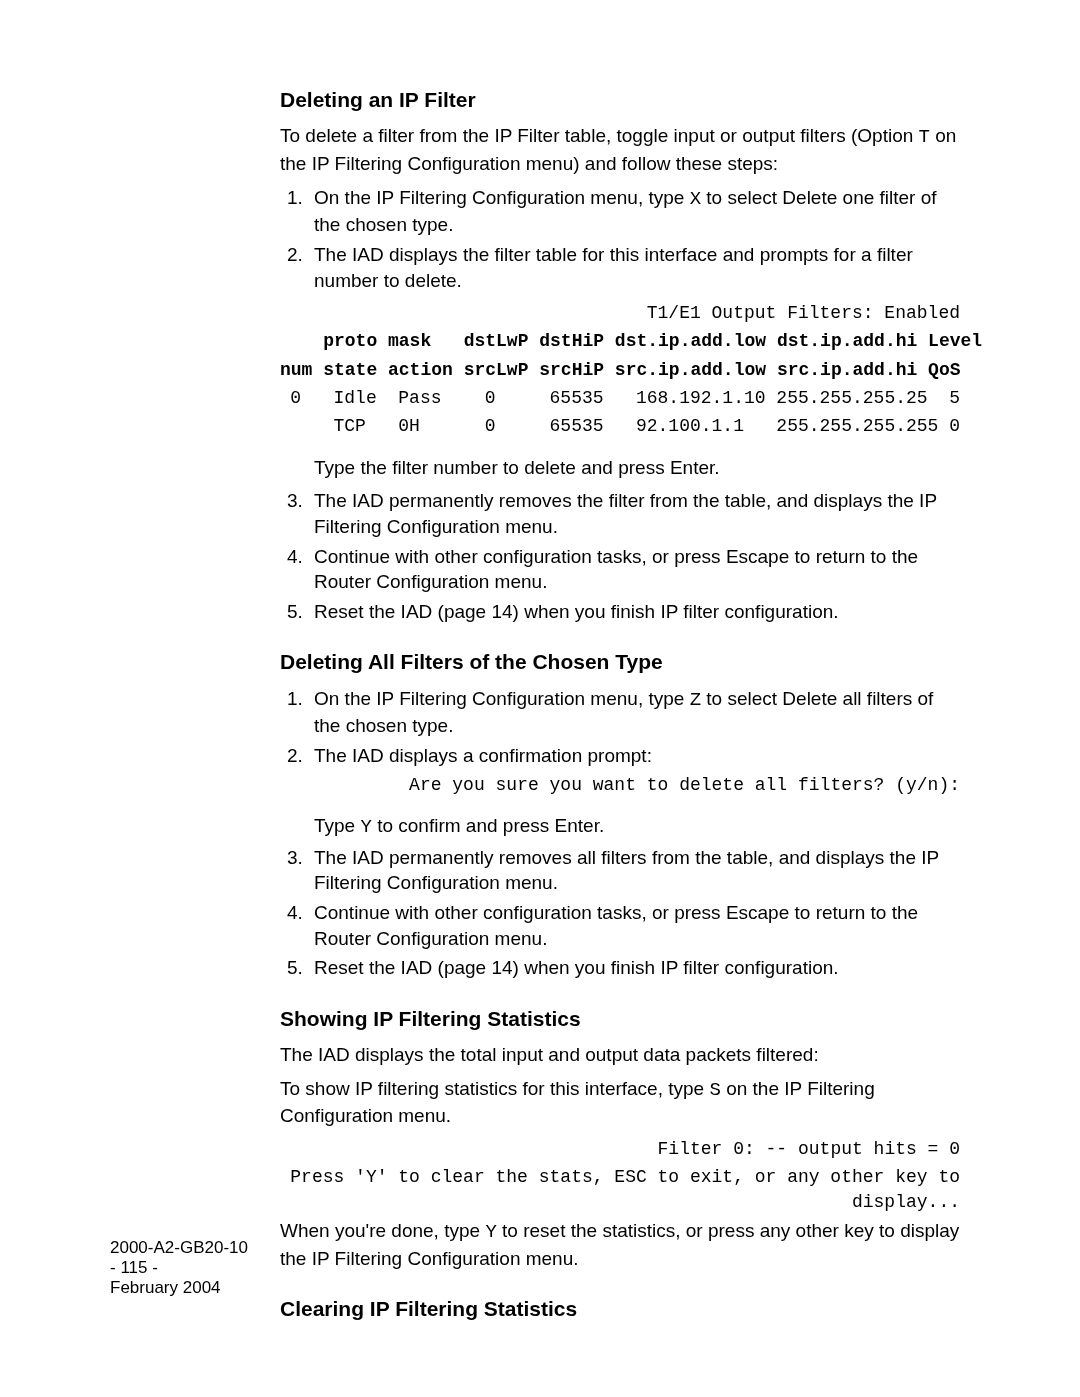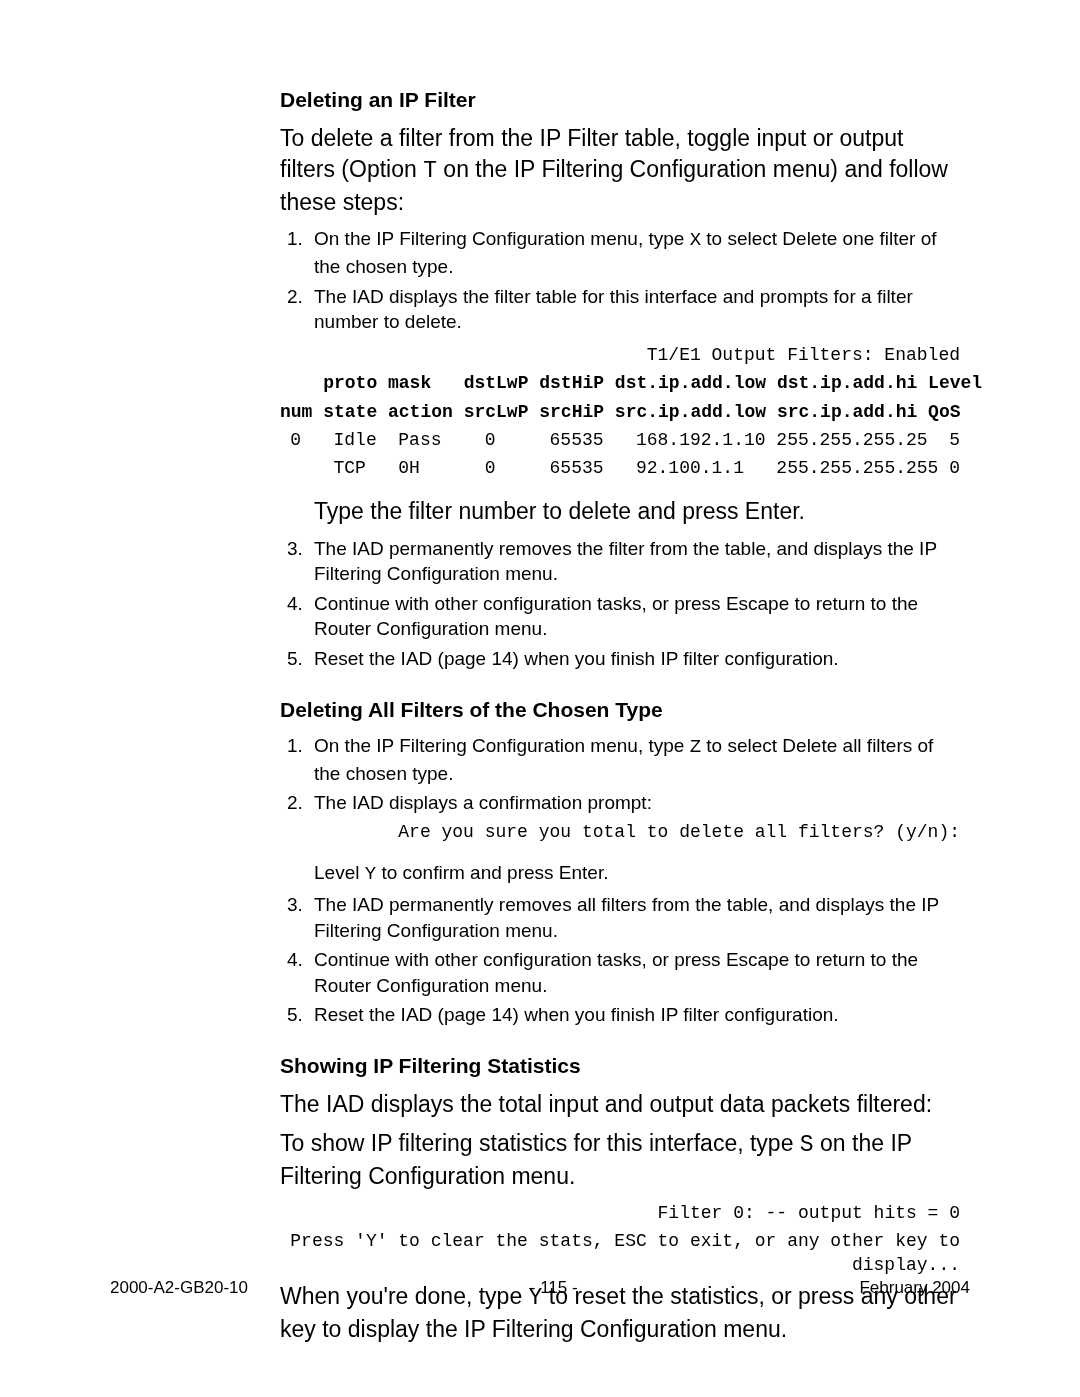--- a/index.html
+++ b/index.html
@@ -19,21 +19,21 @@
   .content {
     width: 680px;
   }
   h2 {
     font-size: 21px;
     font-weight: bold;
     margin: 0 0 10px 0;
     line-height: 1.3;
   }
   p {
-    font-size: 23px;
+    font-size: 19px;
     margin: 0 0 8px 0;
     line-height: 1.35;
   }
   ol {
     margin: 0 0 8px 0;
     padding-left: 28px;
     font-size: 19px;
     line-height: 1.35;
   }
   li {
@@ -58,20 +58,21 @@
     margin-bottom: 24px;
   }
   .footer {
     position: absolute;
     bottom: 48px;
     left: 110px;
     right: 110px;
     display: flex;
     justify-content: space-between;
     font-size: 17px;
+    flex-direction: column;
   }
   .bold {
     font-weight: bold;
   }
   .subtext {
     margin-top: 16px;
   }
 </style>
 </head>
 <body>
@@ -104,23 +105,23 @@
     </div>
 
     <div class="section">
       <h2>Deleting All Filters of the Chosen Type</h2>
       <ol>
         <li>
           <span>On the IP Filtering Configuration menu, type </span><span class="mono-inline">Z</span><span> to select Delete all filters of the chosen type.</span>
         </li>
         <li>
           <span>The IAD displays a confirmation prompt:</span>
-          <div class="mono">Are you sure you total to delete all filters? (y/n):</div>
+          <div class="mono">Are you sure you want to delete all filters? (y/n):</div>
           <div class="subtext">
-            <span>Level </span><span class="mono-inline">Y</span><span> to confirm and press Enter.</span>
+            <span>Type </span><span class="mono-inline">Y</span><span> to confirm and press Enter.</span>
           </div>
         </li>
         <li>The IAD permanently removes all filters from the table, and displays the IP Filtering Configuration menu.</li>
         <li>Continue with other configuration tasks, or press Escape to return to the Router Configuration menu.</li>
         <li>Reset the IAD (page 14) when you finish IP filter configuration.</li>
       </ol>
     </div>
 
     <div class="section">
       <h2>Showing IP Filtering Statistics</h2>

